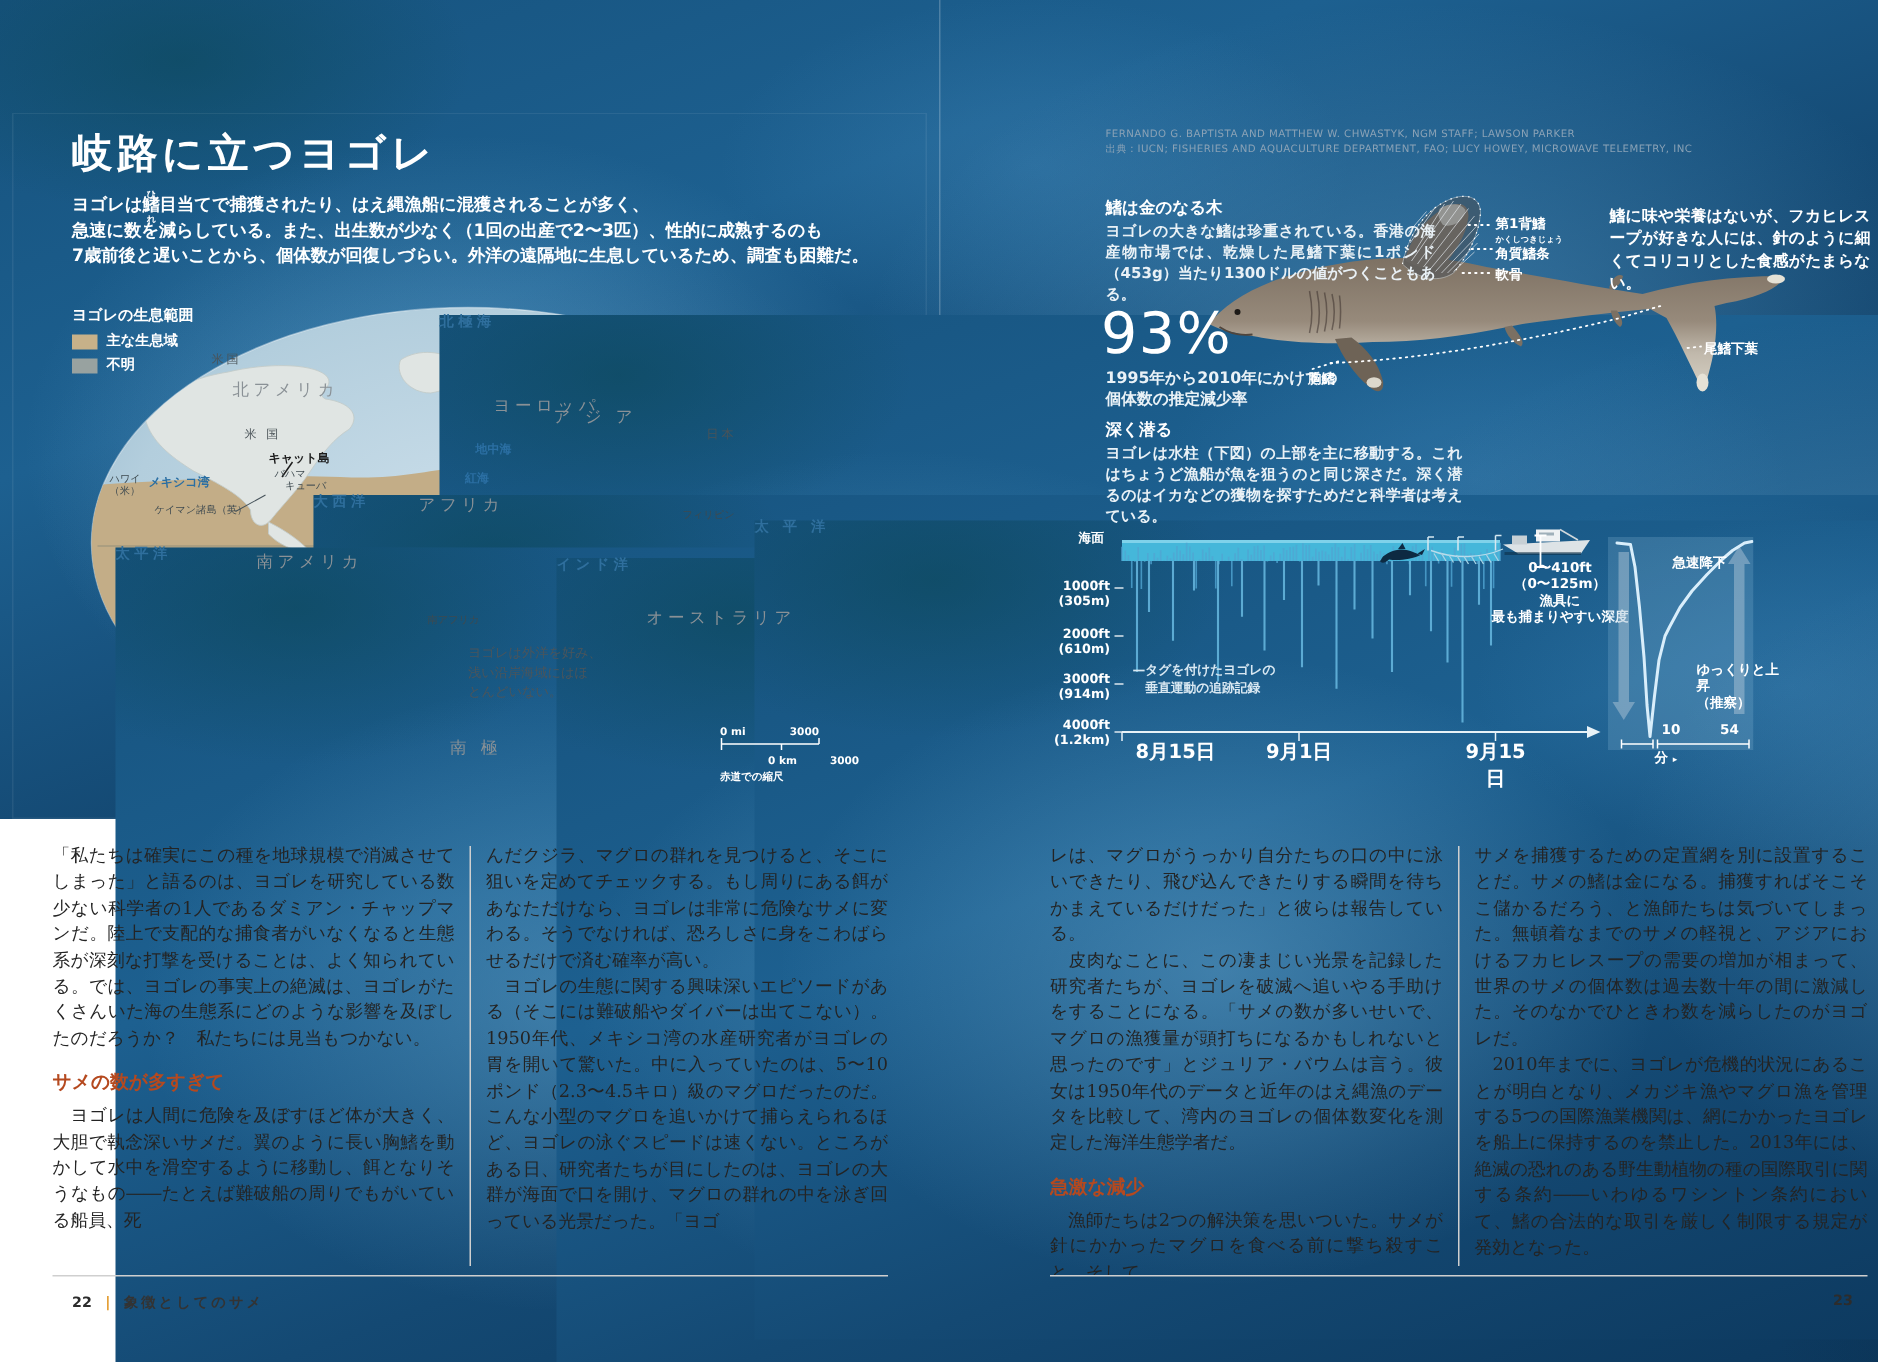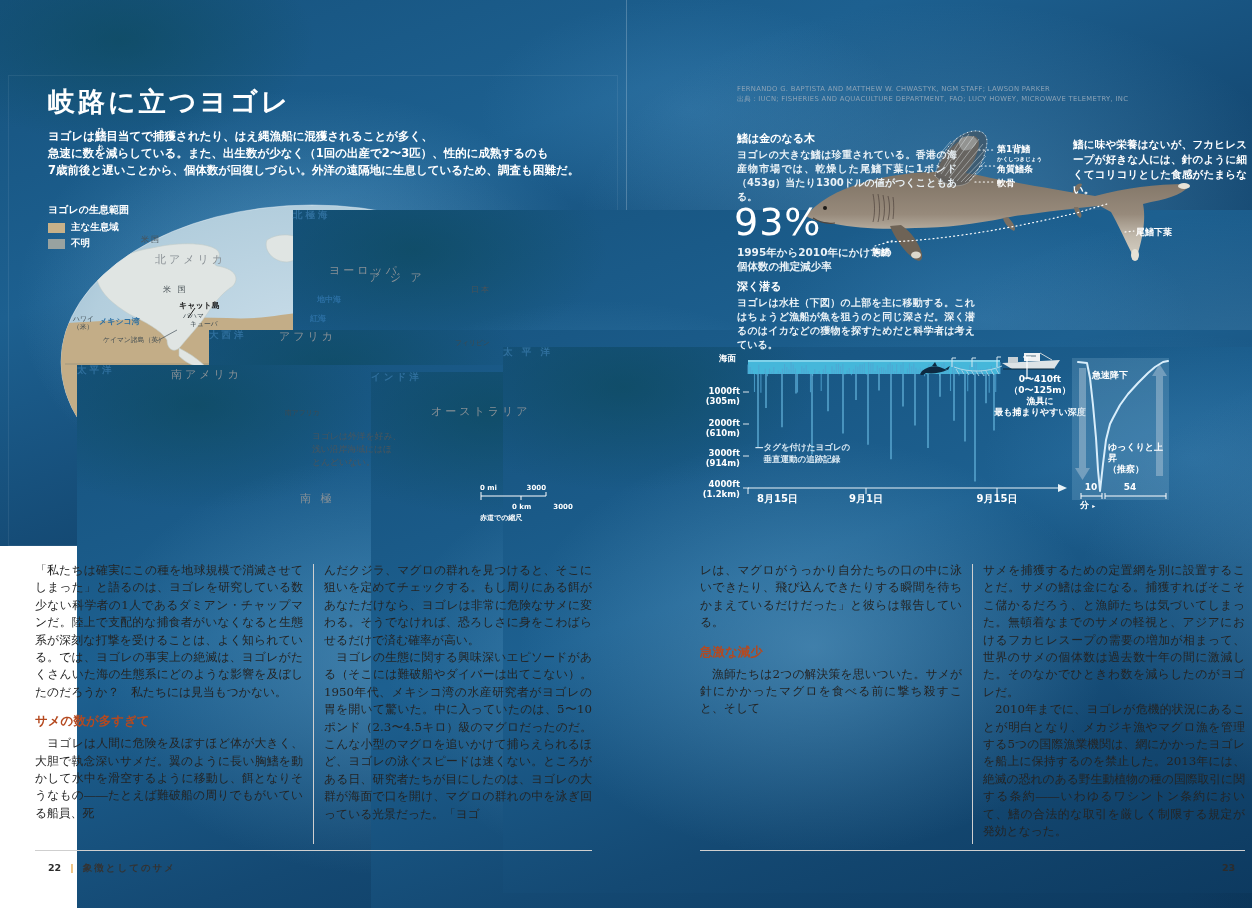--- a/index.html
+++ b/index.html
@@ -56,26 +56,26 @@
   .fin-note{left:737px;top:131px;width:220px;}
   .stat-val{left:734px;top:200px;color:#fff;font-size:38px;letter-spacing:1px;}
   .stat-cap{left:737px;top:245px;color:#eaf2f7;font-size:10.5px;font-weight:bold;line-height:14px;}
   .taste-note{left:1073px;top:137px;width:174px;color:#fff;font-size:10.5px;font-weight:bold;line-height:15px;text-align:justify;}
   .anat{color:#fff;font-size:9px;font-weight:bold;}
   .dive-note{left:737px;top:279px;width:238px;}
 
   
   .surface-lb{left:700px;top:353px;width:36px;text-align:right;color:#fff;font-size:8.5px;font-weight:bold;}
   .dtick{position:absolute;width:46px;text-align:right;color:#fff;font-size:8.5px;font-weight:bold;line-height:10px;}
-  .dates{color:#fff;font-size:10px;font-weight:bold;}
+  .dates{color:#fff;font-size:13px;font-weight:bold;}
   .tag-note{left:755px;top:441px;color:#d9e8f2;font-size:8.5px;font-weight:bold;line-height:12px;}
   .gear-note{left:993px;top:374px;width:94px;text-align:center;color:#fff;font-size:9px;font-weight:bold;line-height:11px;}
 
   
-  .in-lb{color:#fff;font-size:9px;font-weight:bold;}
+  .in-lb{color:#fff;font-size:9px;font-weight:bold;margin-left:23px;}
 
   
   .cols{position:absolute;top:562px;display:flex;height:288px;overflow:hidden;}
   .cols-left{left:35px;width:557px;}
   .cols-right{left:700px;width:545px;}
   .col{flex:1 1 0;}
   .colrule{width:1px;background:#cfcfcf;margin:2px 10px 6px 10px;flex:0 0 1px;}
   .body-p{font-family:"DejaVu Serif",serif;font-size:11.8px;line-height:17.4px;color:#242424;
           text-align:justify;margin:0;}
   .red-head{font-size:12.5px;font-weight:bold;color:#b5491f;margin:12px 0 5px 0;}
@@ -416,20 +416,21 @@
   <div class="abs in-lb" style="left:1092px;top:369px;">急速降下</div>
   <div class="abs in-lb pre" style="left:1108px;top:442px;width:58px;text-align:left;line-height:11px;">ゆっくりと上昇
 （推察）</div>
   <div class="abs in-lb" style="left:1081px;top:482px;width:20px;text-align:center;">10</div>
   <div class="abs in-lb" style="left:1105px;top:482px;width:50px;text-align:center;">54</div>
   <div class="abs in-lb" style="left:1080px;top:499px;"><span>分</span> <span style="font-size:6px;">▸</span></div>
 
   <div class="cols cols-right">
     <div class="col">
         <p class="body-p">レは、マグロがうっかり自分たちの口の中に泳いできたり、飛び込んできたりする瞬間を待ちかまえているだけだった」と彼らは報告している。</p>
+        <p class="body-p">　皮肉なことに、この凄まじい光景を記録した研究者たちが、ヨゴレを破滅へ追いやる手助けをすることになる。「サメの数が多いせいで、マグロの漁獲量が頭打ちになるかもしれないと思ったのです」とジュリア・バウムは言う。彼女は1950年代のデータと近年のはえ縄漁のデータを比較して、湾内のヨゴレの個体数変化を測定した海洋生態学者だ。</p>
         <h3 class="red-head">急激な減少</h3>
         <p class="body-p">　漁師たちは2つの解決策を思いついた。サメが針にかかったマグロを食べる前に撃ち殺すこと、そして</p>
       </div>
     <div class="colrule"></div>
     <div class="col">
         <p class="body-p">サメを捕獲するための定置網を別に設置することだ。サメの鰭は金になる。捕獲すればそこそこ儲かるだろう、と漁師たちは気づいてしまった。無頓着なまでのサメの軽視と、アジアにおけるフカヒレスープの需要の増加が相まって、世界のサメの個体数は過去数十年の間に激減した。そのなかでひときわ数を減らしたのがヨゴレだ。</p>
         <p class="body-p">　2010年までに、ヨゴレが危機的状況にあることが明白となり、メカジキ漁やマグロ漁を管理する5つの国際漁業機関は、網にかかったヨゴレを船上に保持するのを禁止した。2013年には、絶滅の恐れのある野生動植物の種の国際取引に関する条約――いわゆるワシントン条約において、鰭の合法的な取引を厳しく制限する規定が発効となった。</p>
       </div>
   </div>
 

